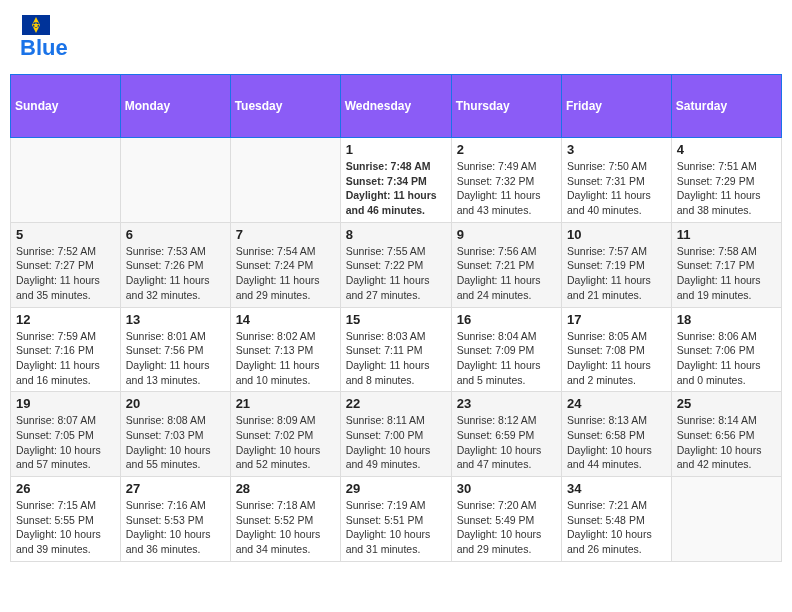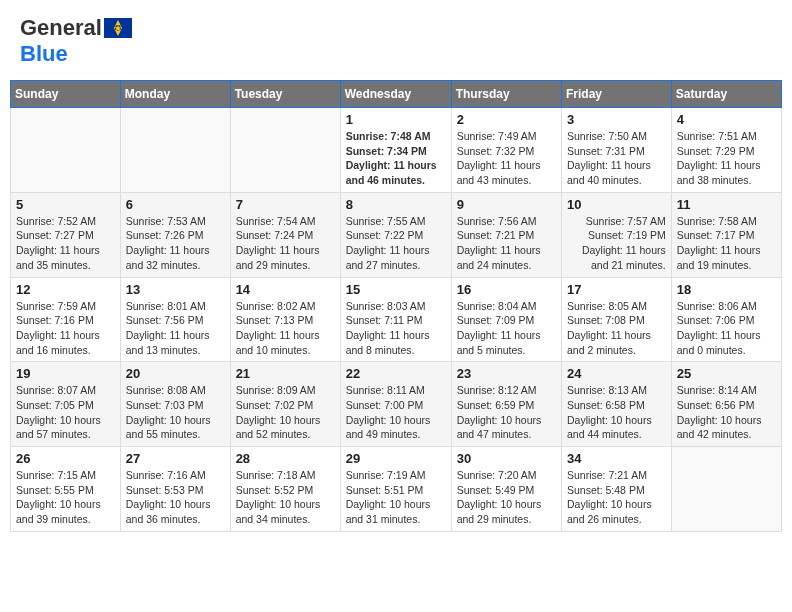--- a/index.html
+++ b/index.html
@@ -29,23 +29,23 @@
       font-size: 14px;
       font-weight: normal;
       color: #444;
     }
     .calendar {
       width: 100%;
       border-collapse: collapse;
       font-size: 11px;
     }
     .calendar thead tr th {
-      background: #737373;
+      background: #8b5cf6;
       color: #fff;
-      padding: 6px 4px;
+      padding: 24px 4px;
       text-align: left;
       font-size: 12px;
       font-weight: bold;
       border: 1px solid #1a73e8;
     }
     .calendar tbody tr {
       border-bottom: 1px solid #ccc;
     }
     .calendar tbody tr td {
       vertical-align: top;
@@ -84,21 +84,20 @@
     .logo-top { display:flex; align-items:center; gap:0; }
     .logo-bottom { display:flex; align-items:center; gap:0; }
     .flag-svg { margin-left: 2px; }
   </style>
 </head>
 <body>
 
 <div class="header">
   <div class="logo-wrap">
     <div class="logo-top">
-      <span style="font-size:22px;font-weight:900;color:#333;">General</span>
 
       <svg class="flag-svg" width="28" height="20" viewBox="0 0 28 20">
         <rect width="28" height="20" fill="#003399"></rect>
         <polygon points="14,2 18,10 14,18 10,10" fill="#FFCC00"></polygon>
         <circle cx="14" cy="10" r="3" fill="#003399"></circle>
         <polygon points="14,5 15,9 19,9 16,11 17,15 14,13 11,15 12,11 9,9 13,9" fill="#FFCC00" transform="scale(0.7) translate(6,4)"></polygon>
       </svg>
     </div>
     <div class="logo-bottom">
       <span style="font-size:22px;font-weight:900;color:#1a73e8;">Blue</span>
@@ -187,21 +186,21 @@
         </td>
         <td>
           <span class="day-number">9</span>
           <div class="day-info" style="white-space: pre-line;">Sunrise: 7:56 AM
 Sunset: 7:21 PM
 Daylight: 11 hours
 and 24 minutes.</div>
         </td>
         <td>
           <span class="day-number">10</span>
-          <div class="day-info" style="white-space: pre-line; text-align: right;">Sunrise: 7:57 AM
+          <div class="day-info" style="white-space: pre-line;">Sunrise: 7:57 AM
 Sunset: 7:19 PM
 Daylight: 11 hours
 and 21 minutes.</div>
         </td>
         <td>
           <span class="day-number">11</span>
           <div class="day-info" style="white-space: pre-line;">Sunrise: 7:58 AM
 Sunset: 7:17 PM
 Daylight: 11 hours
 and 19 minutes.</div>

